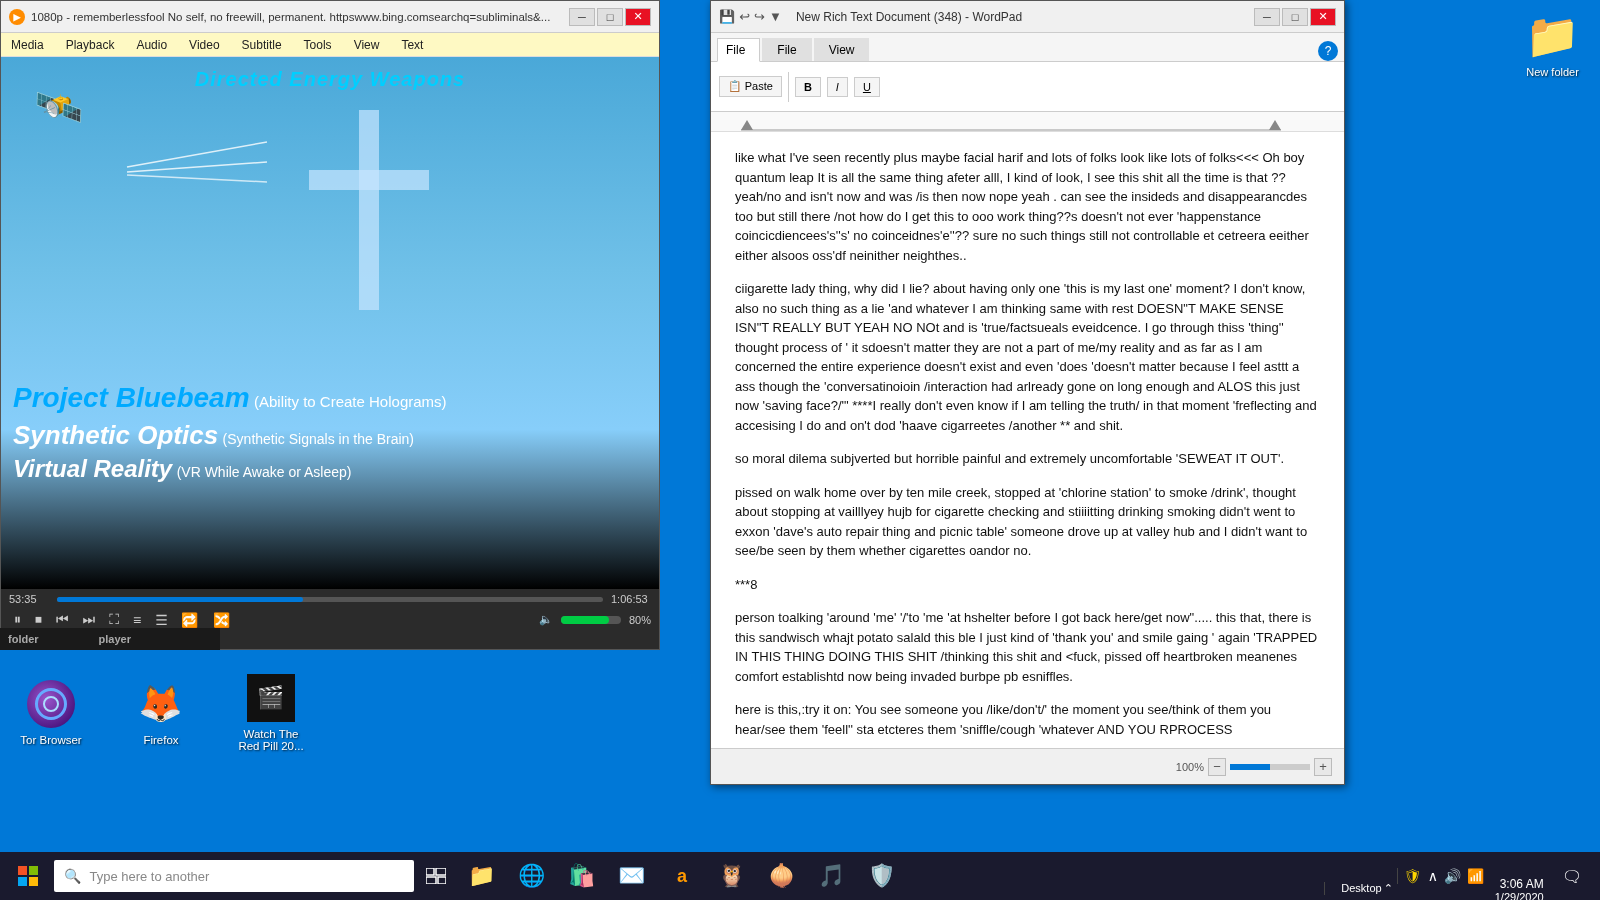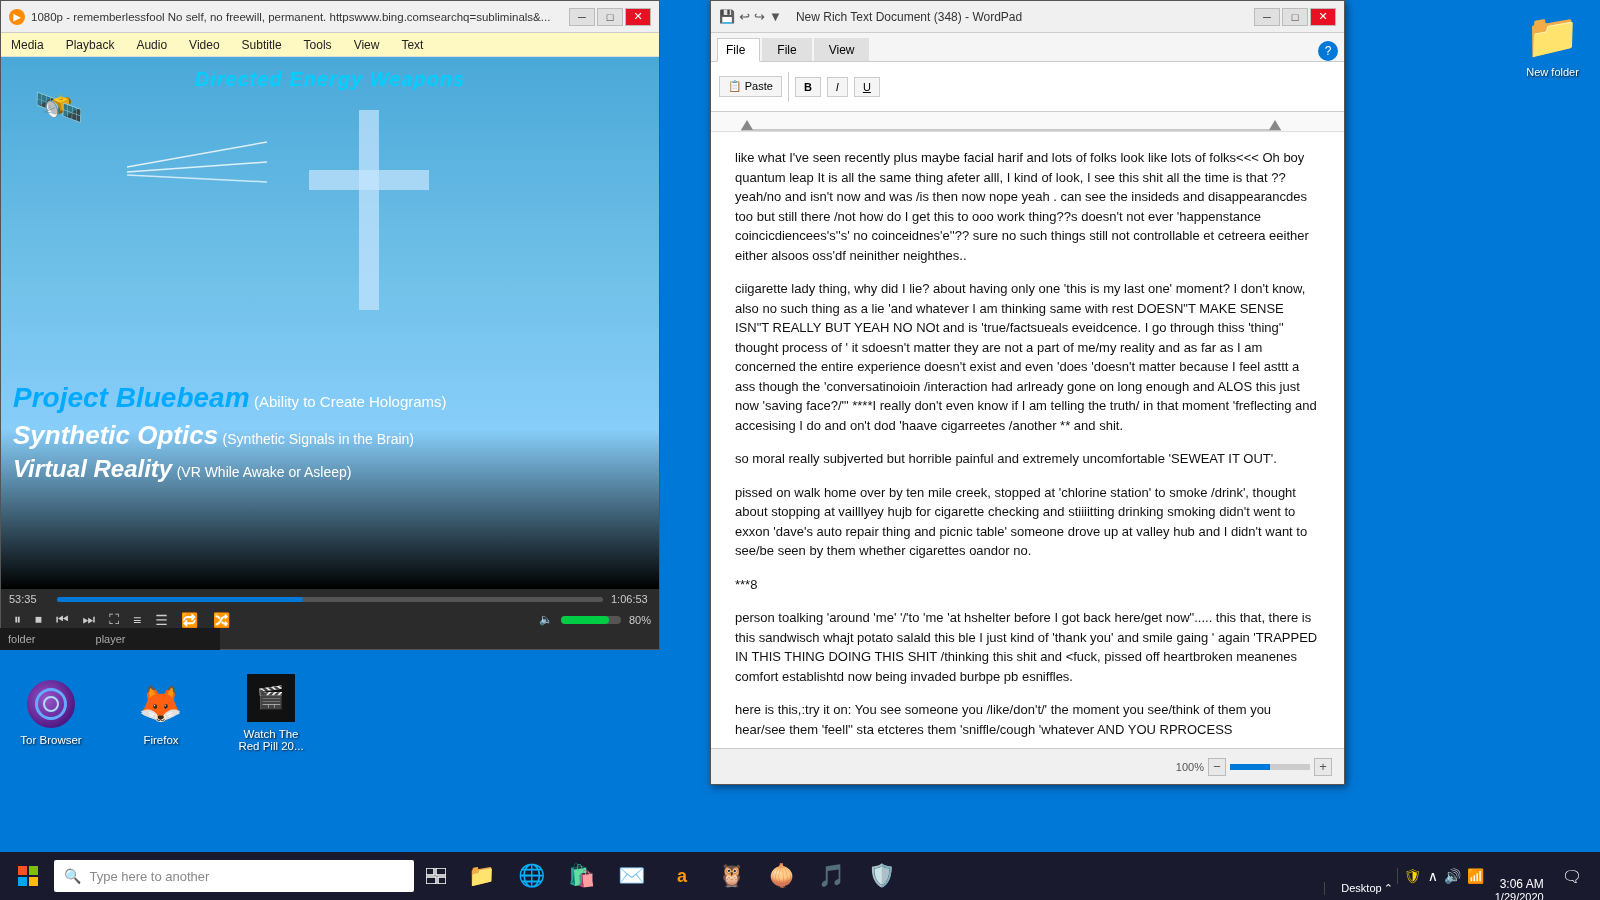--- a/index.html
+++ b/index.html
@@ -546,20 +546,21 @@
     #vlc-bottom-area {
       position: absolute;
       top: 628px; left: 0;
       width: 220px;
       height: 22px;
       background: #1a1a1a;
       display: flex;
       align-items: center;
       padding: 0 8px;
       gap: 60px;
+      font-weight: bold;
     }
     .vlc-bottom-label {
       color: #aaa;
       font-size: 11px;
     }
   </style>
 </head>
 <body>
 
 <div id="vlc-window">
@@ -724,21 +725,21 @@
       <text x="757" y="9" font-size="9" fill="#666" text-anchor="middle">◁</text>
 
       <polygon points="30,18 36,8 42,18" fill="#888"></polygon>
       <polygon points="570,18 564,8 558,18" fill="#888"></polygon>
     </svg>
   </div>
 
   <div id="wp-content">
     <p>like what I've seen recently plus maybe facial harif and lots of folks look like lots of folks&lt;&lt;&lt; Oh boy quantum leap It is all the same thing afeter alll, I kind of look, I see this shit all the time is that ?? yeah/no and isn't now and was /is then now nope yeah . can see the insideds and disappearancdes too but still there /not how do I get this to ooo work thing??s doesn't not ever 'happenstance coincicdiencees's''s' no coinceidnes'e''?? sure no such things still not controllable et cetreera eeither either alsoos oss'df neinither neighthes..</p>
     <p>ciigarette lady thing, why did I lie? about having only one 'this is my last one' moment? I don't know, also no such thing as a lie 'and whatever I am thinking same with rest DOESN"T MAKE SENSE ISN"T REALLY BUT YEAH NO NOt and is 'true/factsueals eveidcence. I go through thiss 'thing'' thought process of ' it sdoesn't matter they are not a part of me/my reality and as far as I am concerned the entire experience doesn't exist and even 'does 'doesn't matter because I feel asttt a ass though the 'conversatinoioin /interaction had arlready gone on long enough and ALOS this just now 'saving face?/'" ****I really don't even know if I am telling the truth/ in that moment 'freflecting and accesising I do and on't dod 'haave cigarreetes /another ** and shit.</p>
-    <p>so moral really subjverted but horrible painful and extremely uncomfortable 'SEWEAT IT OUT'.</p>
+    <p>so moral dilema subjverted but horrible painful and extremely uncomfortable 'SEWEAT IT OUT'.</p>
     <p>pissed on walk home over by ten mile creek, stopped at 'chlorine station' to smoke /drink', thought about stopping at vailllyey hujb for cigarette checking and stiiiitting drinking smoking didn't went to exxon 'dave's auto repair thing and picnic table' someone drove up at valley hub and I didn't want to see/be seen by them whether cigarettes oandor no.</p>
     <p>***8</p>
     <p>person toalking 'around 'me' '/'to 'me 'at hshelter before I got back here/get now"..... this that, there is this sandwisch whajt potato salald this ble I just kind of 'thank you' and smile gaing ' again 'TRAPPED IN THIS THING DOING THIS SHIT /thinking this shit and &lt;fuck, pissed off heartbroken meanenes comfort establishtd now being invaded burbpe pb esniffles.</p>
     <p>here is this,:try it on: You see someone you /like/don't/' the moment you see/think of them you hear/see them 'feell'' sta etcteres them 'sniffle/cough 'whatever AND YOU RPROCESS</p>
   </div>
 
   <div id="wp-statusbar">
     <div class="wp-zoom-controls">
       <span class="zoom-pct">100%</span>
       <div class="zoom-btn">−</div>

